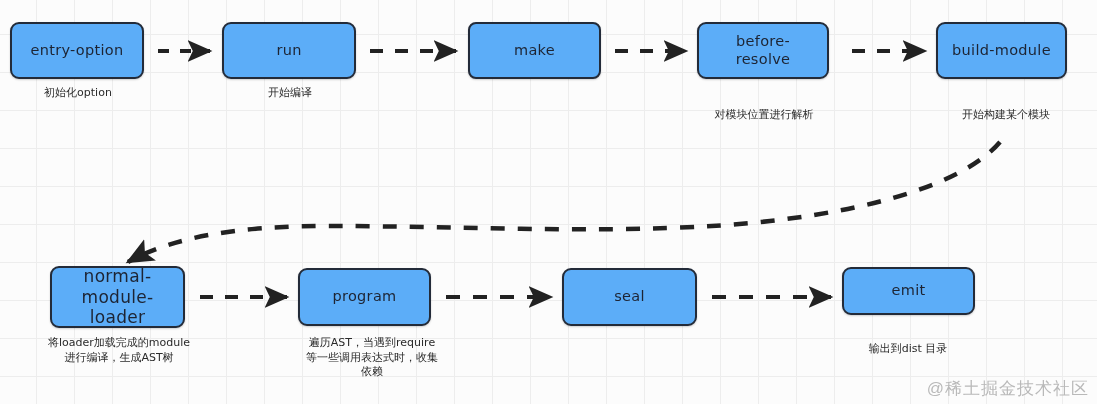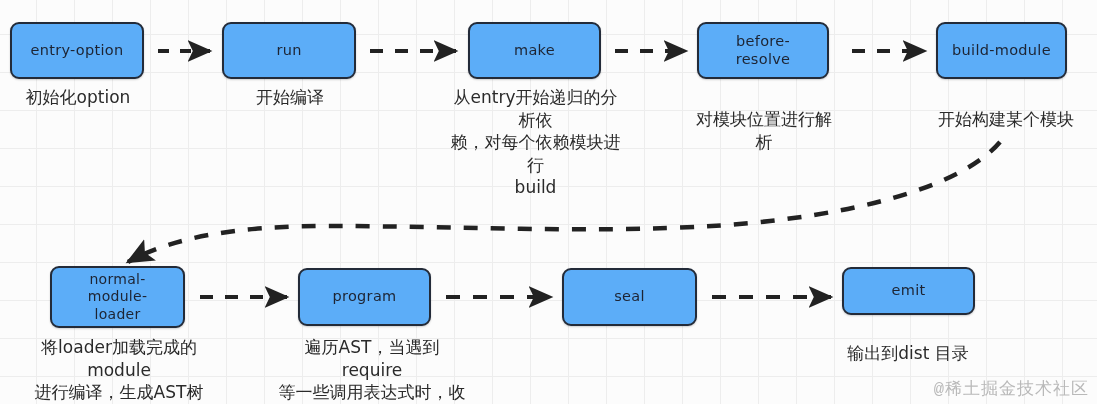--- a/index.html
+++ b/index.html
@@ -49,33 +49,33 @@
     font-family: "DejaVu Sans", "Liberation Sans", sans-serif;
     box-shadow: 0 1px 2px rgba(0,0,0,0.18);
   }
   .node-label {
     display: block;
     white-space: pre-line;
   }
   .caption {
     position: absolute;
     text-align: center;
-    font-size: 17px;
+    font-size: 11px;
     line-height: 1.33;
     color: #2a2a2a;
     font-family: "DejaVu Sans", "Liberation Sans", sans-serif;
     white-space: pre-line;
   }
   .watermark {
     position: absolute;
     right: 8px;
     bottom: 4px;
     font-size: 17px;
     color: #b9b9b9;
-    font-family: Liberation Mono, monospace;
+    font-family: Liberation Sans, sans-serif;
     letter-spacing: 1px;
   }
 </style>
 </head>
 <body>
 
 <div id="canvas">
 
   <svg id="edges" viewBox="0 0 1097 404" xmlns="http://www.w3.org/2000/svg">
     <defs>
@@ -104,39 +104,36 @@
   <div class="node" style="left:10px; top:22px; width:134px; height:57px;text-align:center;">
     <span class="node-label">entry-option</span>
   </div>
   <div class="caption" style="left:0px; top:86px; width:156px;">初始化option</div>
 
   <div class="node" style="left:222px; top:22px; width:134px; height:57px;">
     <span class="node-label">run</span>
   </div>
   <div class="caption" style="left:212px; top:86px; width:156px;">开始编译</div>
 
-  <div class="node" style="left:468px; top:22px; width:133px; height:57px;">
+  <div class="node" style="left:468px; top:22px; width:133px; height:57px;border-radius:8px;">
     <span class="node-label">make</span>
   </div>
-  <div class="caption" style="left:448px; top:86px; width:175px;">从entry开始递归的分析依
-赖，对每个依赖模块进行
-build</div>
 
   <div class="node" style="left:697px; top:22px; width:132px; height:57px;">
     <span class="node-label">before-
 resolve</span>
   </div>
   <div class="caption" style="left:688px; top:108px; width:152px;">对模块位置进行解析</div>
 
   <div class="node" style="left:936px; top:22px; width:131px; height:57px;">
     <span class="node-label">build-module</span>
   </div>
   <div class="caption" style="left:930px; top:108px; width:152px;">开始构建某个模块</div>
 
-  <div class="node" style="left:50px; top:266px; width:135px; height:62px; font-size:14px;">
+  <div class="node" style="left:50px; top:266px; width:135px; height:62px; font-size:17px;">
     <span class="node-label">normal-
 module-
 loader</span>
   </div>
   <div class="caption" style="left:10px; top:336px; width:218px;">将loader加载完成的module
 进行编译，生成AST树</div>
 
   <div class="node" style="left:298px; top:268px; width:133px; height:58px;">
     <span class="node-label">program</span>
   </div>

